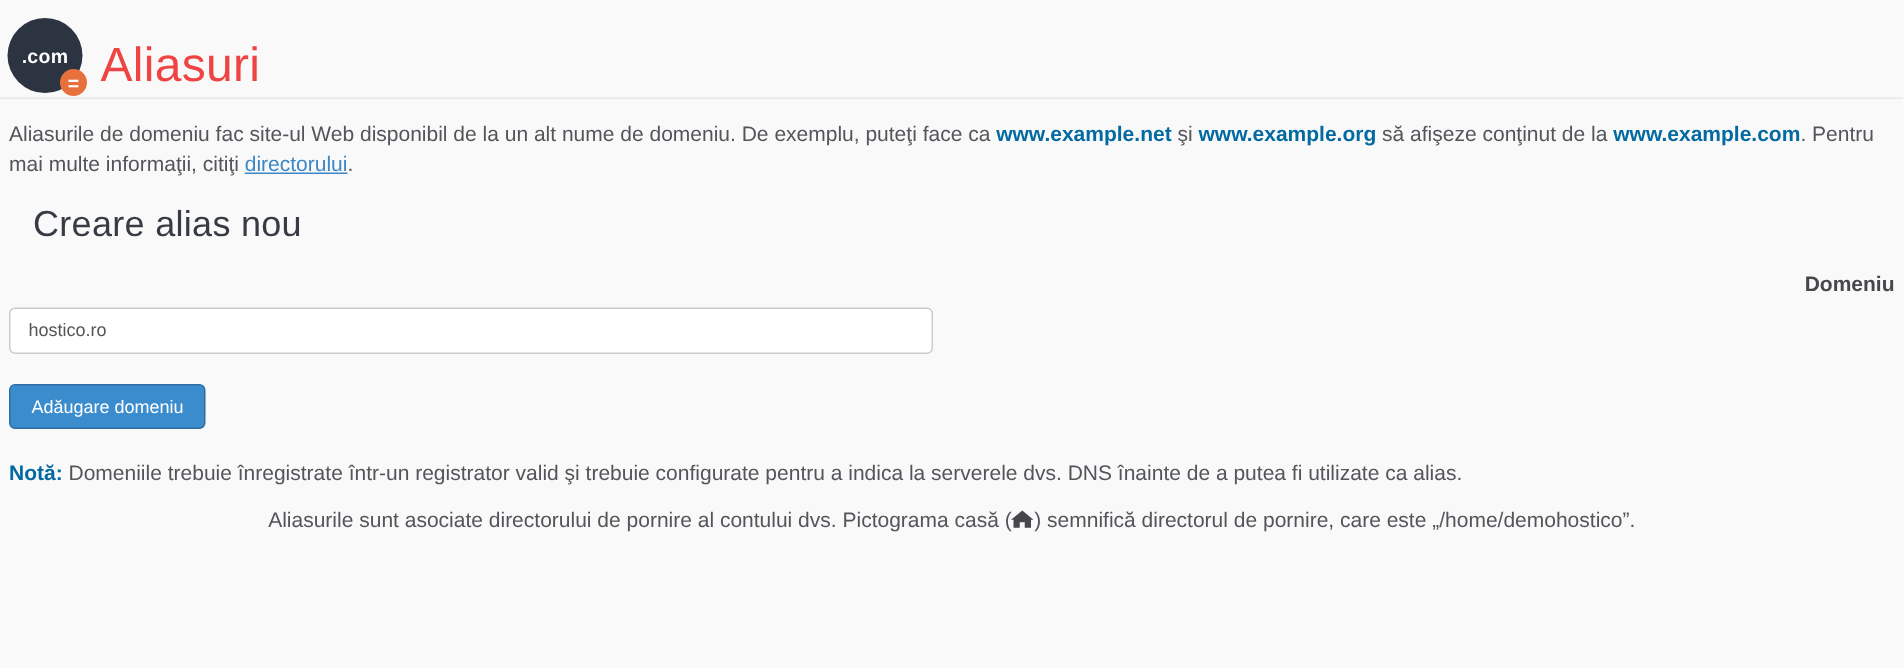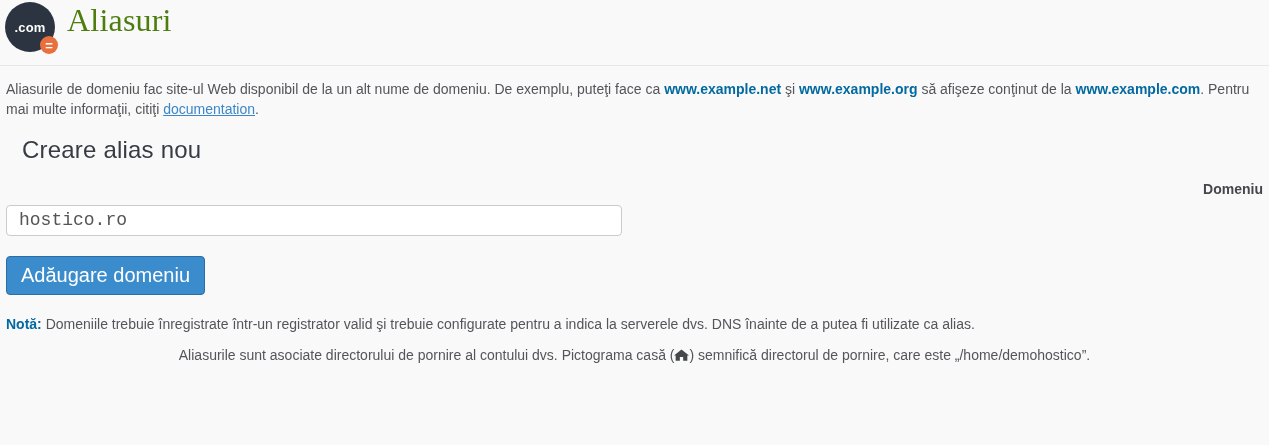--- a/index.html
+++ b/index.html
@@ -13,21 +13,21 @@
   }
   .page {
     width: 1269px;
     height: 445px;
     overflow: hidden;
     background: #f9f9f9;
   }
   
   .page-header {
     display: flex;
-    align-items: flex-start;
+    align-items: flex-end;
     padding: 2px 6px 0 5px;
     height: 62px;
   }
   .com-icon {
     position: relative;
     width: 50px;
     height: 50px;
     flex: 0 0 50px;
   }
   .com-icon .circle {
@@ -56,23 +56,22 @@
     align-items: center;
     justify-content: center;
     font-weight: 700;
     font-size: 13px;
     line-height: 1;
   }
   .page-title {
     margin: 0 0 0 12px;
     font-size: 32px;
     font-weight: 400;
-    color: #4d7c0f;
+    color: #ef4444;
     letter-spacing: 0.2px;
-    font-family: Liberation Serif, serif;
   }
   .header-divider {
     border: none;
     border-top: 1px solid #e7e7e9;
     margin: 3px 0 0 0;
   }
   
   .content { padding: 0 6px; }
   p { margin: 0; line-height: 1.45; }
   .intro { margin-top: 13px; width: 1257px; }
@@ -99,34 +98,34 @@
     text-align: right;
   }
   .domain-input {
     margin-top: 8px;
     width: 616px;
     height: 31px;
     border: 1px solid #cbcbcb;
     border-radius: 4px;
     background: #ffffff;
     padding: 5px 12px;
-    font-family: Liberation Mono, monospace;
-    font-size: 18px;
+    font-family: Liberation Sans, sans-serif;
+    font-size: 12px;
     color: #555557;
     outline: none;
   }
   .add-domain-button {
     display: inline-block;
     margin-top: 20px;
     background: #3a8ccd;
     border: 1px solid #2d6da3;
     border-radius: 4px;
     color: #ffffff;
     font-family: "Liberation Sans", "DejaVu Sans", sans-serif;
-    font-size: 20px;
+    font-size: 12px;
     padding: 7px 14px;
     cursor: pointer;
   }
   .note { margin-top: 19px; }
   .remove-heading { margin-top: 47px; }
   .remove-text { margin-top: 11px; text-align: center; }
   .home-icon {
     display: inline-block;
     vertical-align: -2px;
     width: 15px;
@@ -144,21 +143,21 @@
       <span class="circle">.com</span>
       <span class="badge">=</span>
     </span>
     <h1 class="page-title">Aliasuri</h1>
   </div>
   <hr class="header-divider">
 
   <div class="content">
 
     <p class="intro">
-      <span>Aliasurile de domeniu fac site-ul Web disponibil de la un alt nume de domeniu. De exemplu, puteţi face ca </span><b>www.example.net</b><span> şi </span><b>www.example.org</b><span> să afişeze conţinut de la </span><b>www.example.com</b><span>. Pentru mai multe informaţii, citiţi </span><a class="doc-link">documentation</a><span>.</span>
+      <span>Aliasurile de domeniu fac site-ul Web disponibil de la un alt nume de domeniu. De exemplu, puteţi face ca </span><b>www.example.net</b><span> şi </span><b>www.example.org</b><span> să afişeze conţinut de la </span><b>www.example.com</b><span>. Pentru mai multe informaţii, citiţi </span><a class="doc-link">directorului</a><span>.</span>
     </p>
 
     <h2 class="section-heading create-heading">Creare alias nou</h2>
 
     <label class="field-label">Domeniu</label>
     <input type="text" class="domain-input" value="hostico.ro" style="">
 
     <br>
     <button class="add-domain-button">Adăugare domeniu</button>
 

